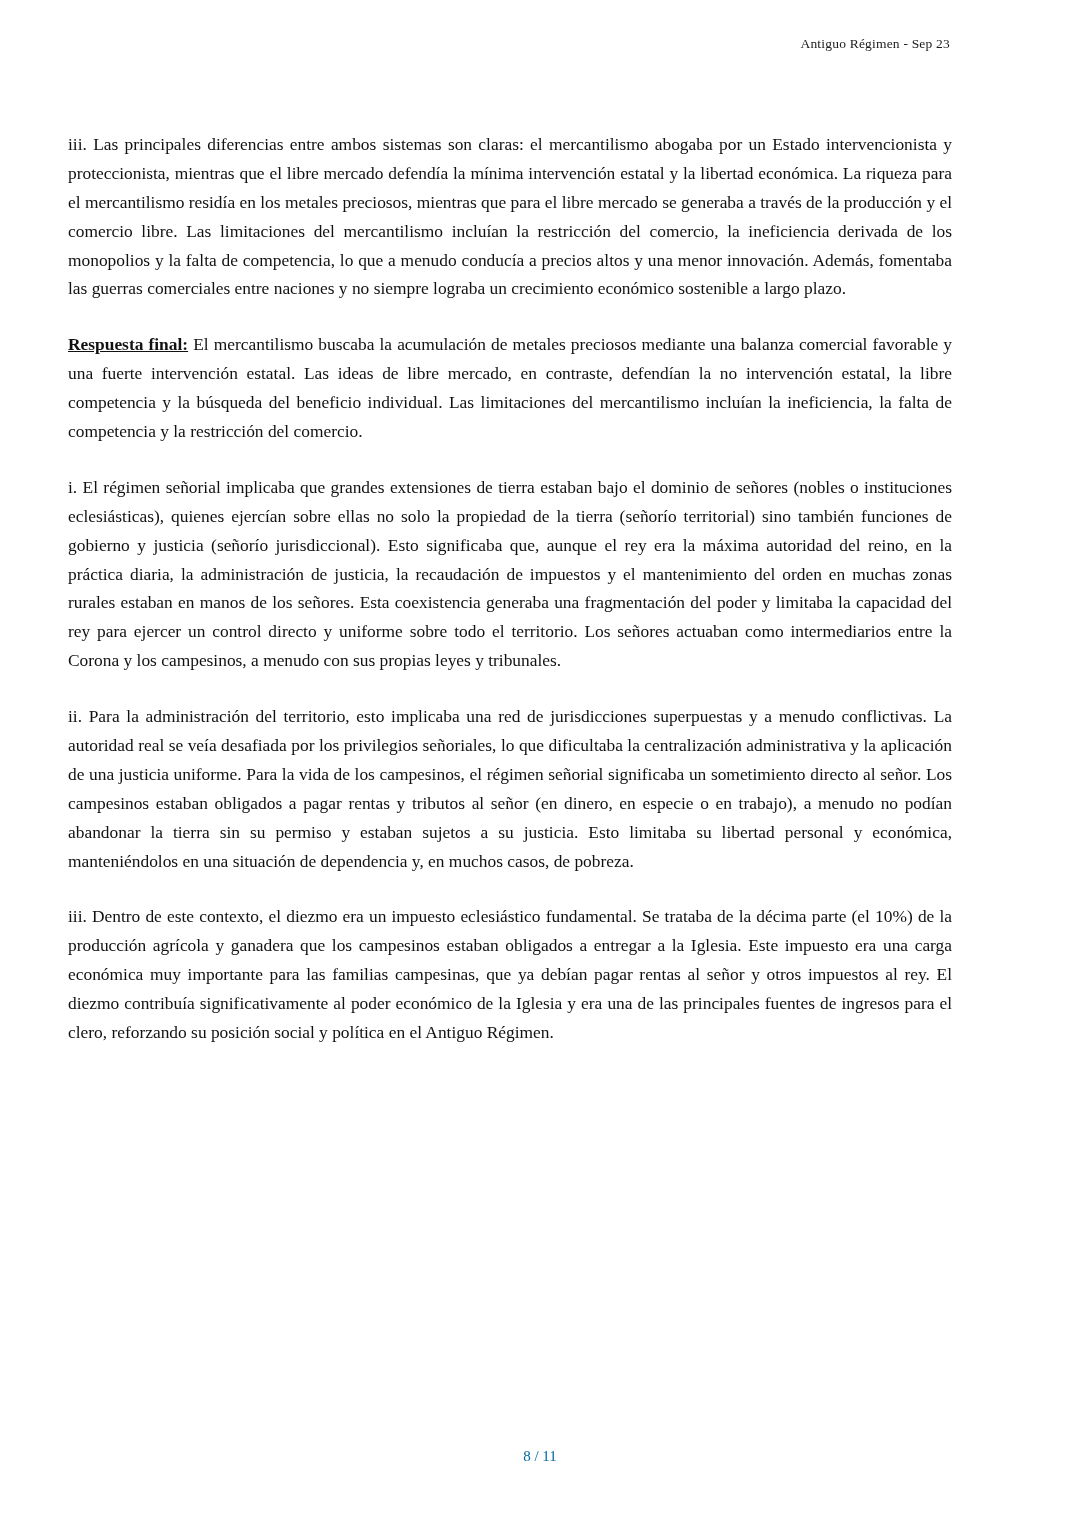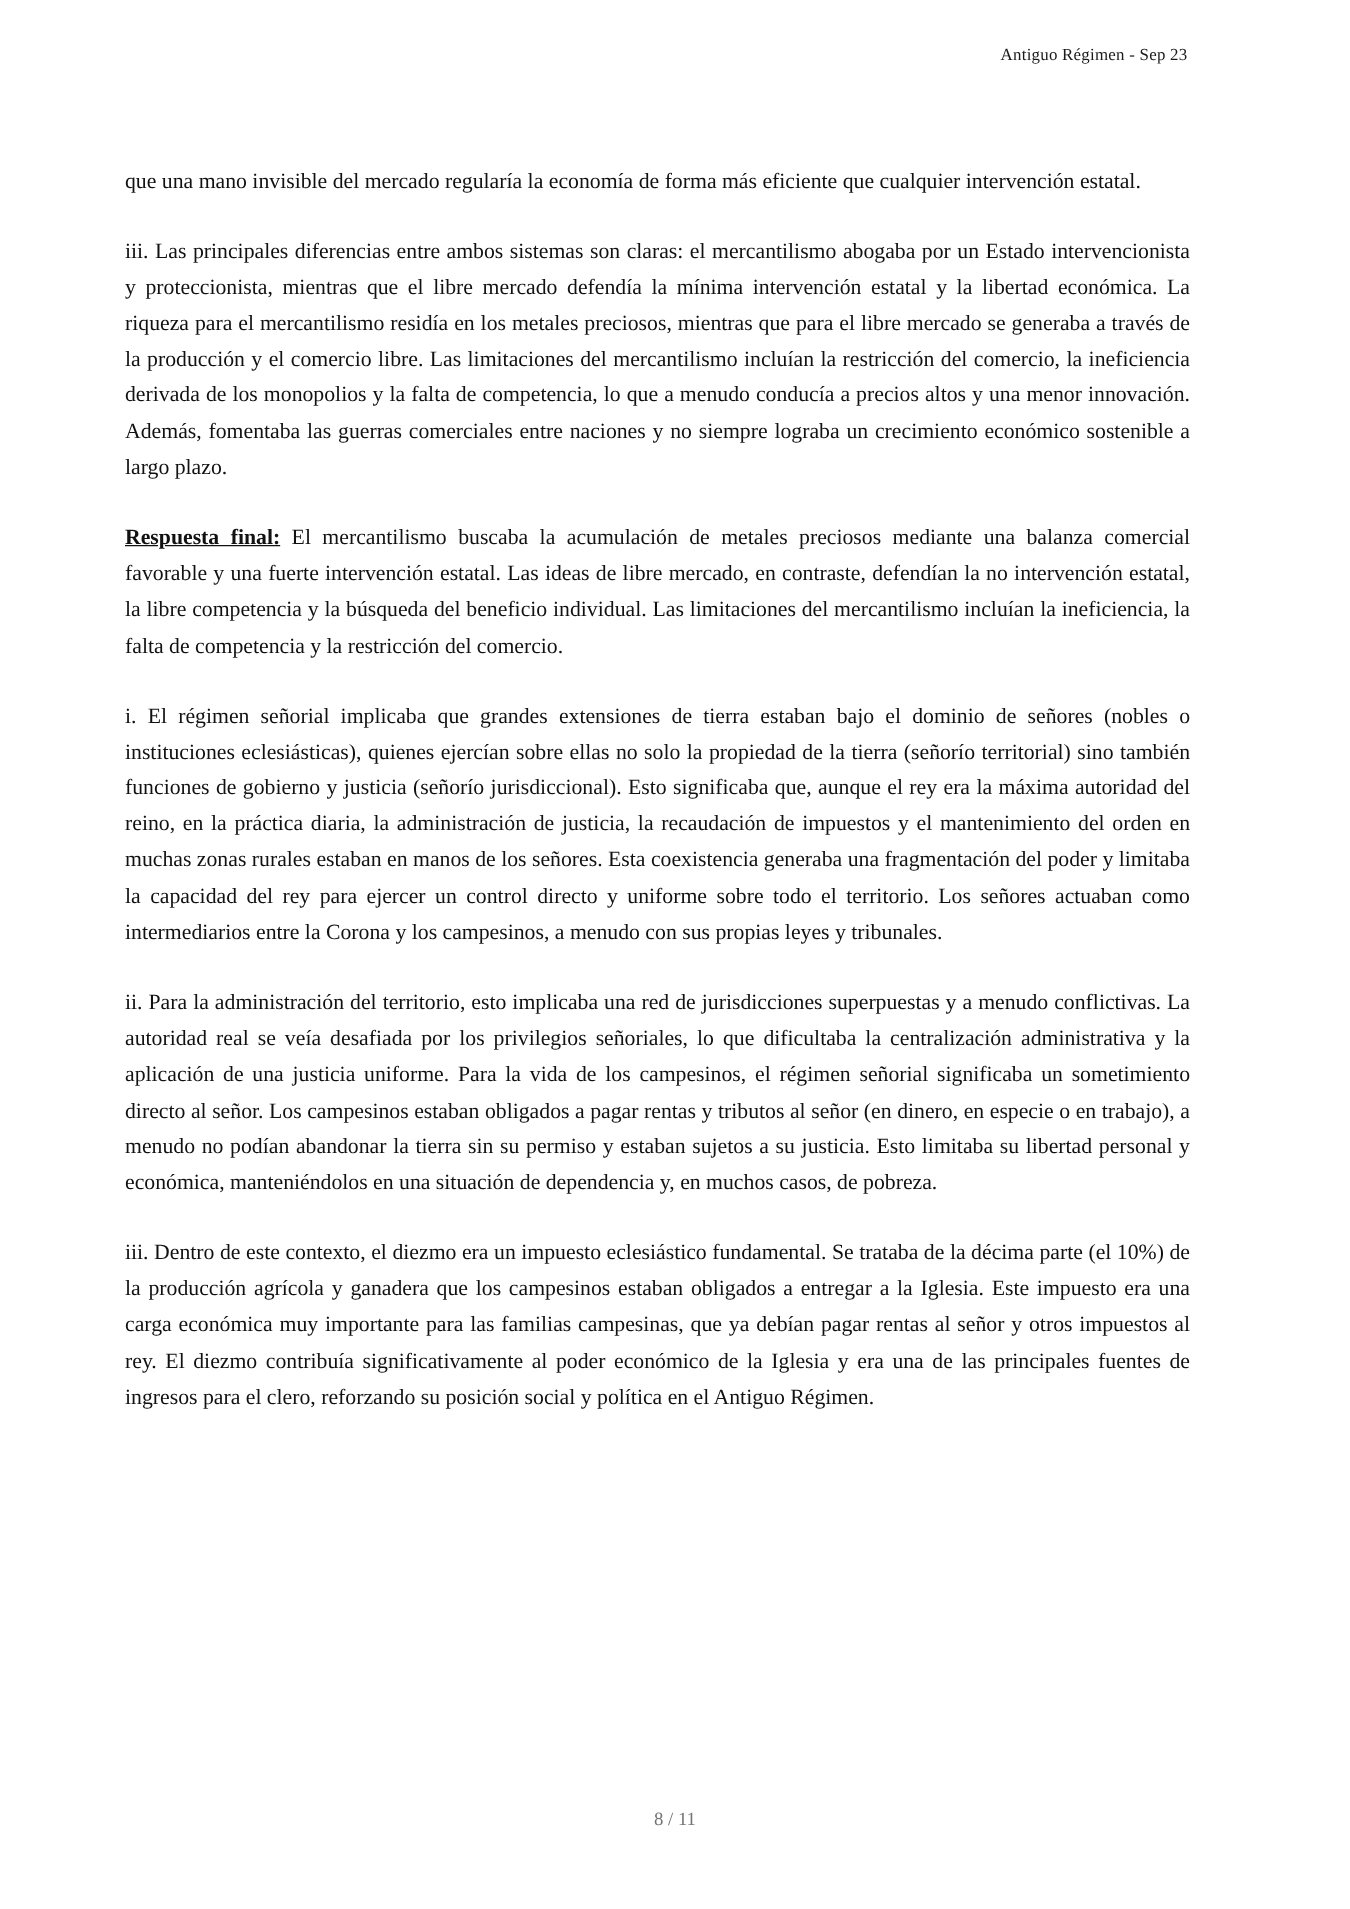--- a/index.html
+++ b/index.html
@@ -11,21 +11,21 @@
     width: 1080px;
     min-height: 1527px;
     font-family: "Liberation Serif", "DejaVu Serif", serif;
     color: #111111;
   }
   .page {
     position: relative;
     width: 1080px;
     height: 1527px;
     box-sizing: border-box;
-    padding: 36px 128px 0 100px;
+    padding: 36px 128px 0 68px;
   }
   .running-head {
     text-align: right;
     font-size: 13.5px;
     color: #1a1a1a;
     letter-spacing: 0.2px;
     margin: 0 0 0 0;
     padding-right: 2px;
   }
   .body-text {
@@ -46,33 +46,32 @@
     font-weight: bold;
     text-decoration: underline;
   }
   .footer {
     position: absolute;
     left: 0;
     right: 0;
     bottom: 62px;
     text-align: center;
     font-size: 15px;
-    color: #737373;
+    color: #0369a1;
   }
 </style>
 </head>
 <body>
 
 <div class="page">
 
   <div class="running-head">Antiguo Régimen - Sep 23</div>
 
   <div class="body-text">
 
-    <p class="par"><span>que una mano invisible del mercado regularía la economía de forma más eficiente que cualquier intervención estatal.</span></p>
 
     <p class="par"><span>iii. Las principales diferencias entre ambos sistemas son claras: el mercantilismo abogaba por un Estado intervencionista y proteccionista, mientras que el libre mercado defendía la mínima intervención estatal y la libertad económica. La riqueza para el mercantilismo residía en los metales preciosos, mientras que para el libre mercado se generaba a través de la producción y el comercio libre. Las limitaciones del mercantilismo incluían la restricción del comercio, la ineficiencia derivada de los monopolios y la falta de competencia, lo que a menudo conducía a precios altos y una menor innovación. Además, fomentaba las guerras comerciales entre naciones y no siempre lograba un crecimiento económico sostenible a largo plazo.</span></p>
 
     <p class="par"><span class="lead">Respuesta final:</span><span> El mercantilismo buscaba la acumulación de metales preciosos mediante una balanza comercial favorable y una fuerte intervención estatal. Las ideas de libre mercado, en contraste, defendían la no intervención estatal, la libre competencia y la búsqueda del beneficio individual. Las limitaciones del mercantilismo incluían la ineficiencia, la falta de competencia y la restricción del comercio.</span></p>
 
 
     <p class="par"><span>i. El régimen señorial implicaba que grandes extensiones de tierra estaban bajo el dominio de señores (nobles o instituciones eclesiásticas), quienes ejercían sobre ellas no solo la propiedad de la tierra (señorío territorial) sino también funciones de gobierno y justicia (señorío jurisdiccional). Esto significaba que, aunque el rey era la máxima autoridad del reino, en la práctica diaria, la administración de justicia, la recaudación de impuestos y el mantenimiento del orden en muchas zonas rurales estaban en manos de los señores. Esta coexistencia generaba una fragmentación del poder y limitaba la capacidad del rey para ejercer un control directo y uniforme sobre todo el territorio. Los señores actuaban como intermediarios entre la Corona y los campesinos, a menudo con sus propias leyes y tribunales.</span></p>
 
     <p class="par"><span>ii. Para la administración del territorio, esto implicaba una red de jurisdicciones superpuestas y a menudo conflictivas. La autoridad real se veía desafiada por los privilegios señoriales, lo que dificultaba la centralización administrativa y la aplicación de una justicia uniforme. Para la vida de los campesinos, el régimen señorial significaba un sometimiento directo al señor. Los campesinos estaban obligados a pagar rentas y tributos al señor (en dinero, en especie o en trabajo), a menudo no podían abandonar la tierra sin su permiso y estaban sujetos a su justicia. Esto limitaba su libertad personal y económica, manteniéndolos en una situación de dependencia y, en muchos casos, de pobreza.</span></p>
 

